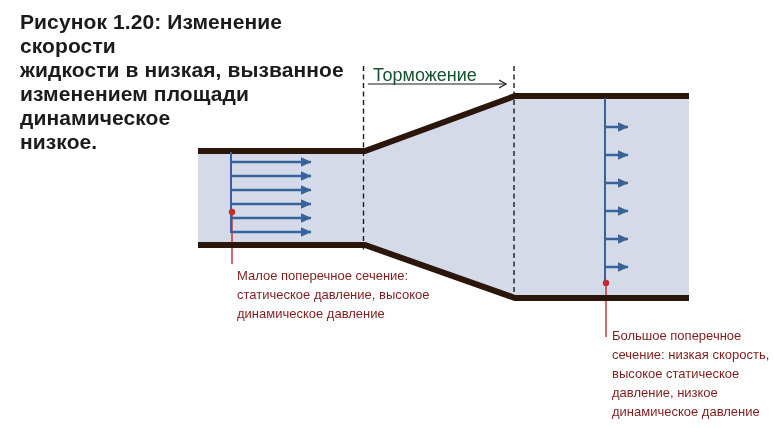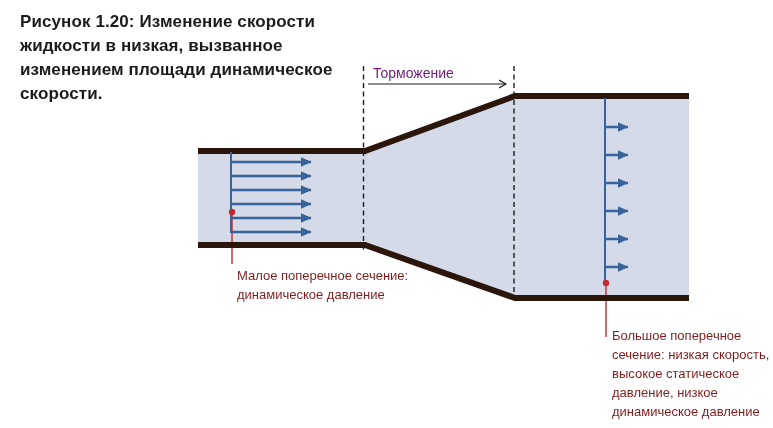--- a/index.html
+++ b/index.html
@@ -9,58 +9,58 @@
     height: 428px;
     background: #ffffff;
     font-family: "Liberation Sans", sans-serif;
     overflow: hidden;
   }
   .caption {
     position: absolute;
     left: 20px;
     top: 10px;
     width: 340px;
-    font-size: 17px;
+    font-size: 21px;
     font-weight: 600;
     line-height: 24px;
     color: #1b1b1b;
     letter-spacing: 0.1px;
   }
   .diagram-svg {
     position: absolute;
     left: 0;
     top: 0;
   }
   .decel-label {
     position: absolute;
     left: 373px;
     top: 65px;
-    font-size: 14px;
-    color: #701a75;
+    font-size: 18px;
+    color: #14532d;
     white-space: nowrap;
   }
   .annotation {
     position: absolute;
     font-size: 13px;
     line-height: 19px;
     color: #7f1d1d;
   }
   .annotation-small { left: 237px; top: 266px; width: 240px; }
   .annotation-large { left: 612px; top: 326px; width: 170px; white-space: nowrap; }
 </style>
 </head>
 <body>
 
 <div class="canvas">
 
   <div class="caption">
     <div>Рисунок 1.20: Изменение скорости</div>
     <div>жидкости в низкая, вызванное</div>
     <div>изменением площади динамическое</div>
-    <div>скорости.</div>
+    <div>низкое.</div>
   </div>
 
   <svg class="diagram-svg" width="773" height="428" viewBox="0 0 773 428">
     <defs>
       <marker id="blueArrow" markerUnits="userSpaceOnUse" markerWidth="12" markerHeight="11" refX="10" refY="5.5" orient="auto">
         <path d="M0,0.8 L10.5,5.5 L0,10.2 Z" fill="#38639a"></path>
       </marker>
       <marker id="blackArrow" markerUnits="userSpaceOnUse" markerWidth="10" markerHeight="10" refX="7.5" refY="5" orient="auto">
         <path d="M0.5,1 L7.5,5 L0.5,9" fill="none" stroke="#1b1b1b" stroke-width="1.2"></path>
       </marker>
@@ -100,20 +100,21 @@
     </g>
 
     <circle cx="232" cy="212" r="3.2" fill="#c4292e"></circle>
     <circle cx="606" cy="283" r="3.2" fill="#c4292e"></circle>
   </svg>
 
   <div class="decel-label">Торможение</div>
 
   <div class="annotation annotation-small">
     <div>Малое поперечное сечение:</div>
+    <div>статическое давление, высокое</div>
     <div>динамическое давление</div>
   </div>
 
   <div class="annotation annotation-large">
     <div>Большое поперечное</div>
     <div>сечение: низкая скорость,</div>
     <div>высокое статическое</div>
     <div>давление, низкое</div>
     <div>динамическое давление</div>
   </div>

